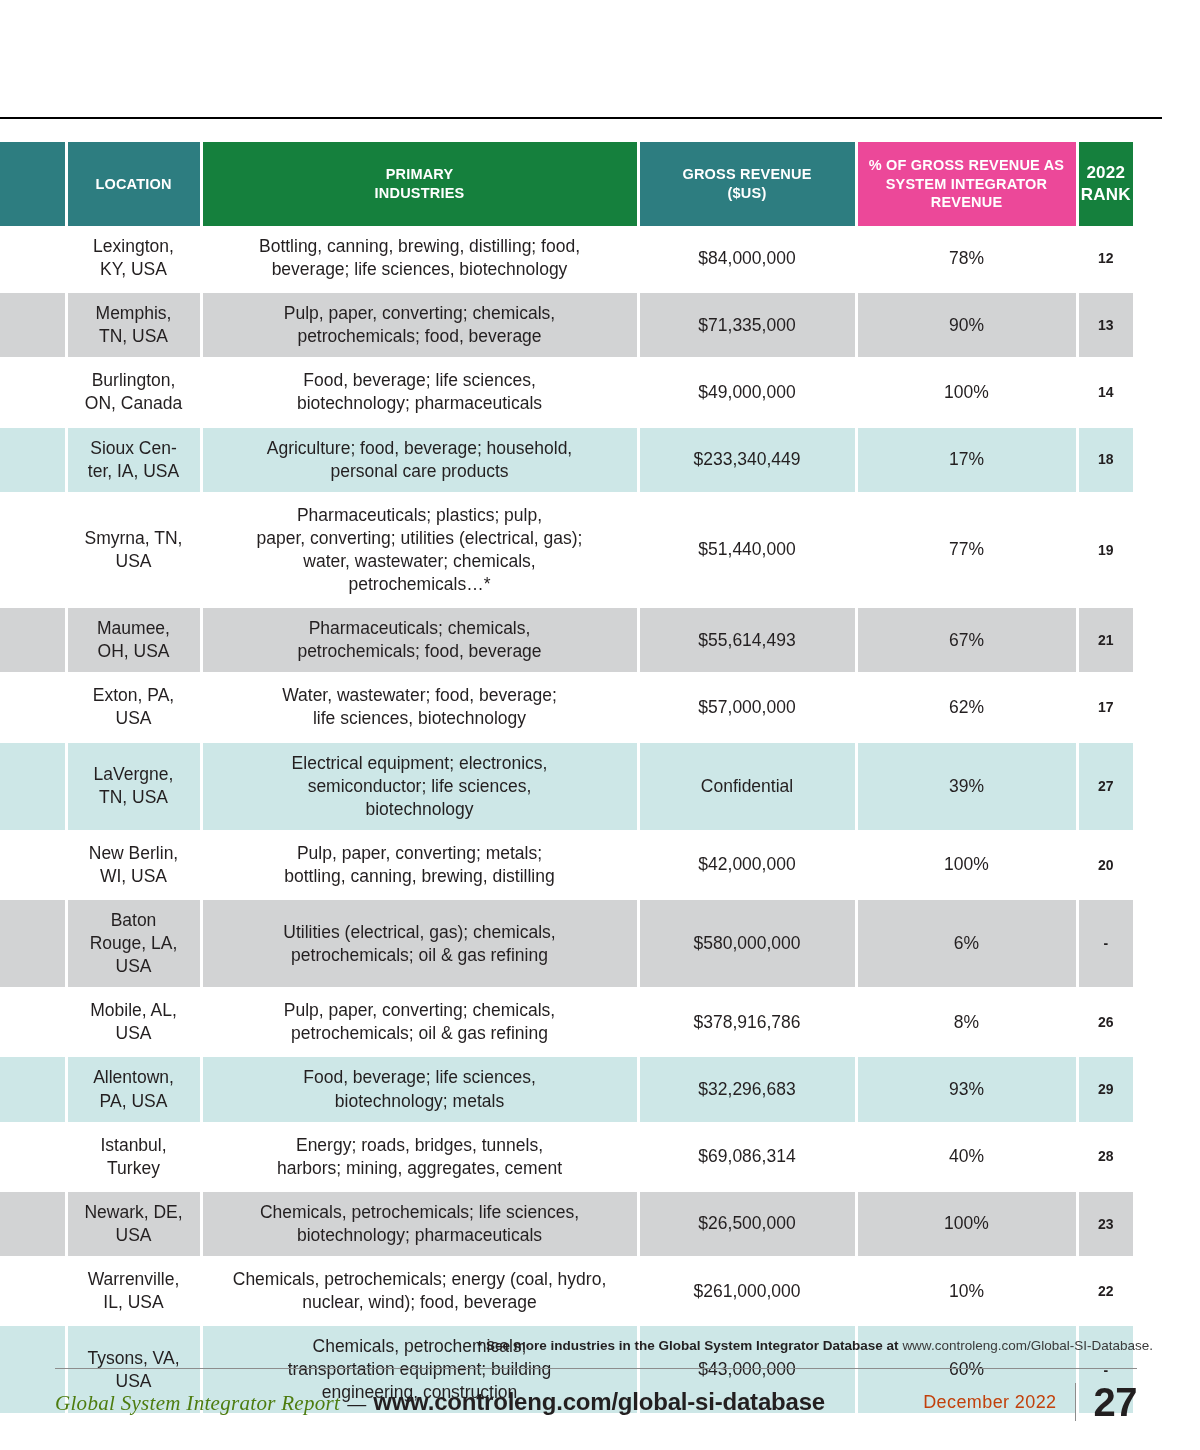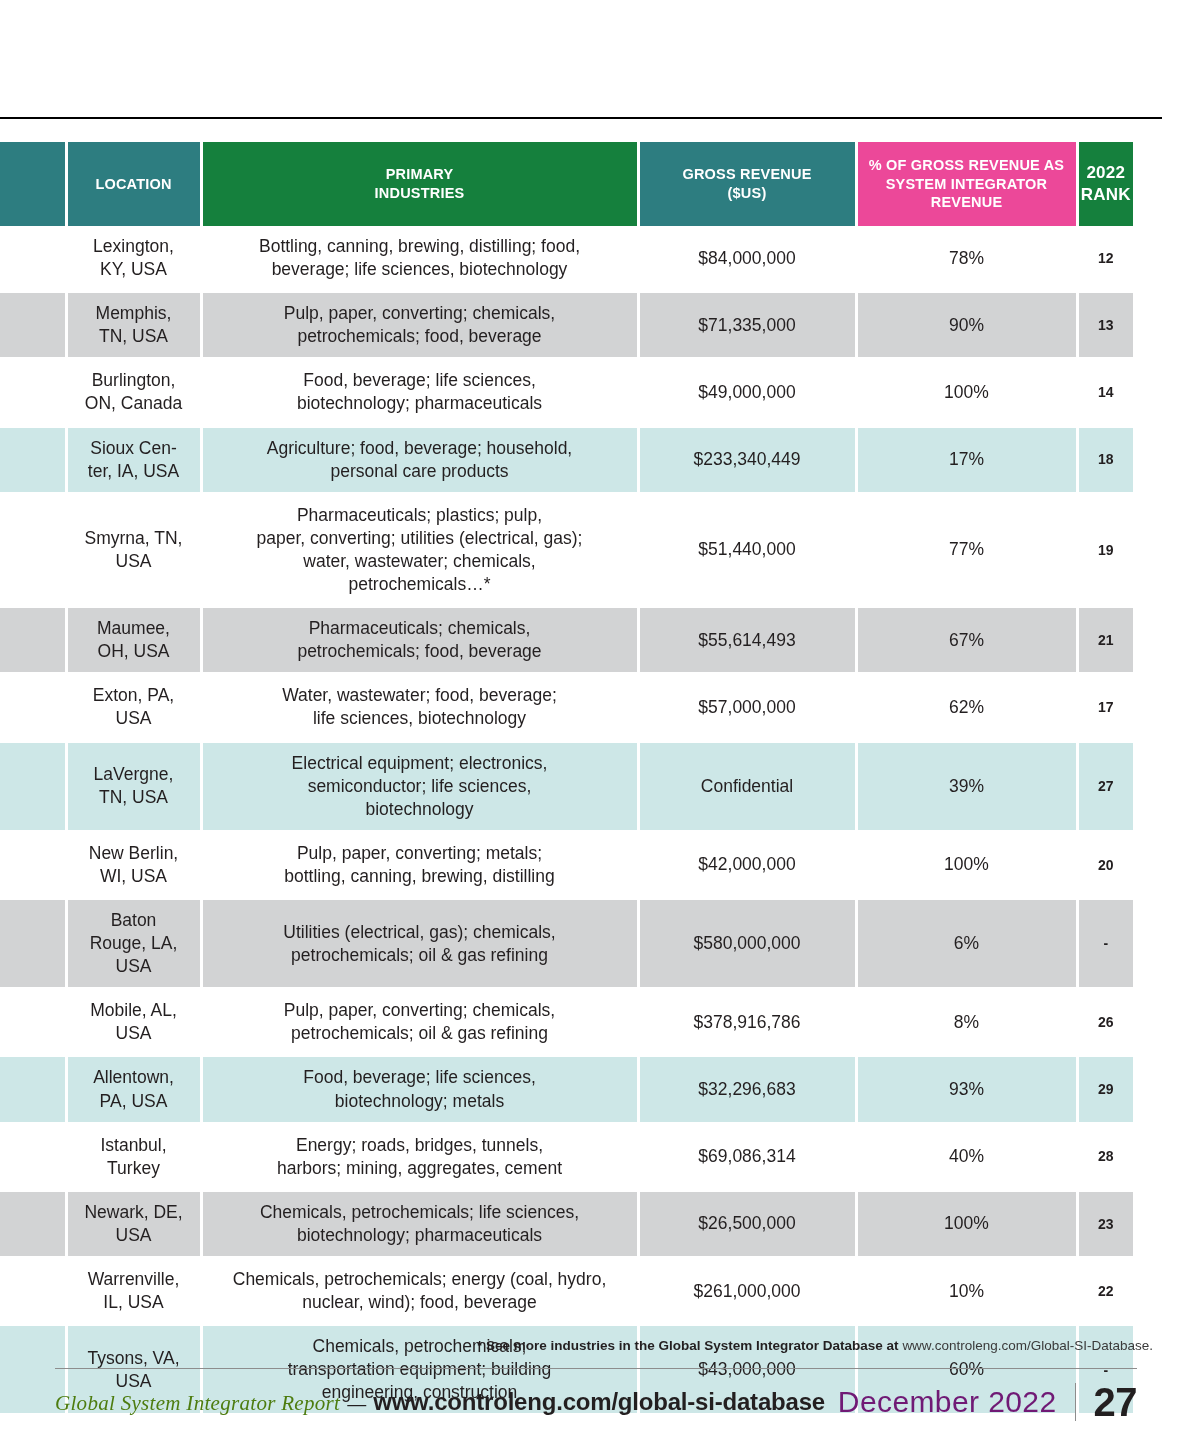--- a/index.html
+++ b/index.html
@@ -155,22 +155,22 @@
     font-size: 24px;
     color: #231f20;
     letter-spacing: -0.2px;
   }
   .footer-right {
     display: flex;
     align-items: center;
     gap: 18px;
   }
   .foot-date {
-    font-size: 30px;
-    color: #701a75;
+    font-size: 18px;
+    color: #c2410c;
     letter-spacing: 0.4px;
   }
   .foot-sep {
     width: 1px;
     height: 38px;
     background: #8d8d8d;
   }
   .foot-page {
     font-size: 40px;
     font-weight: bold;

